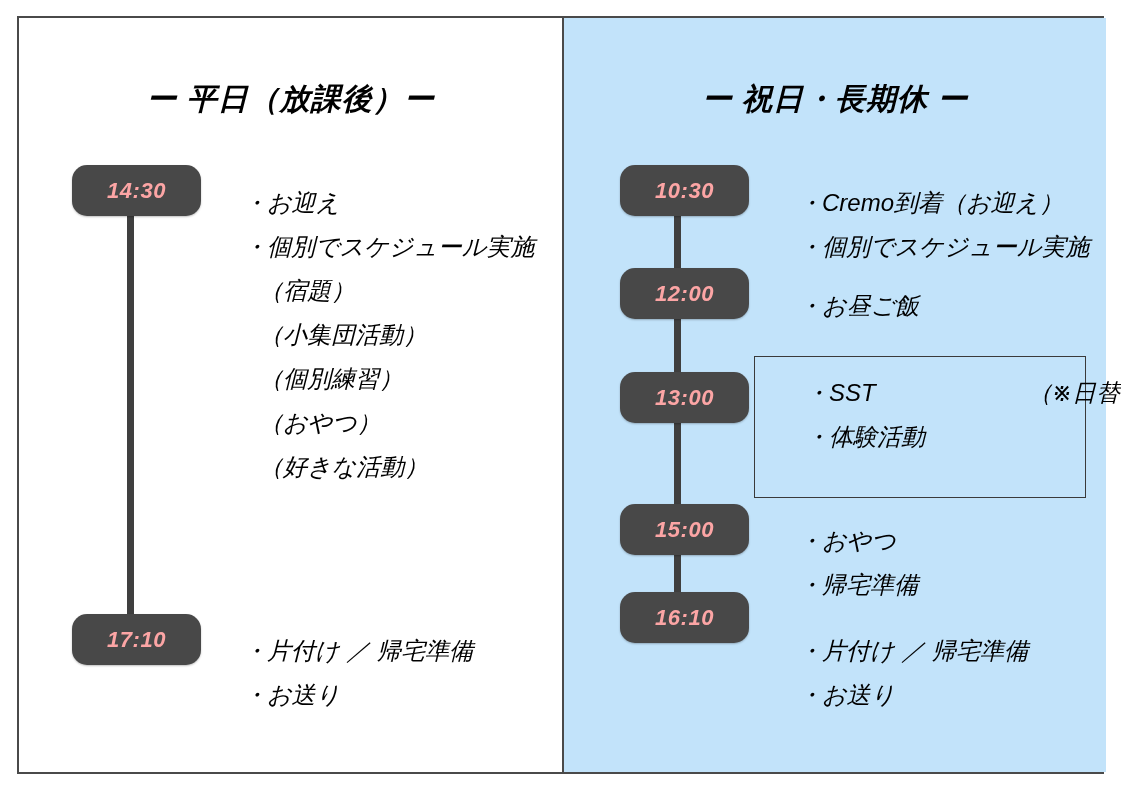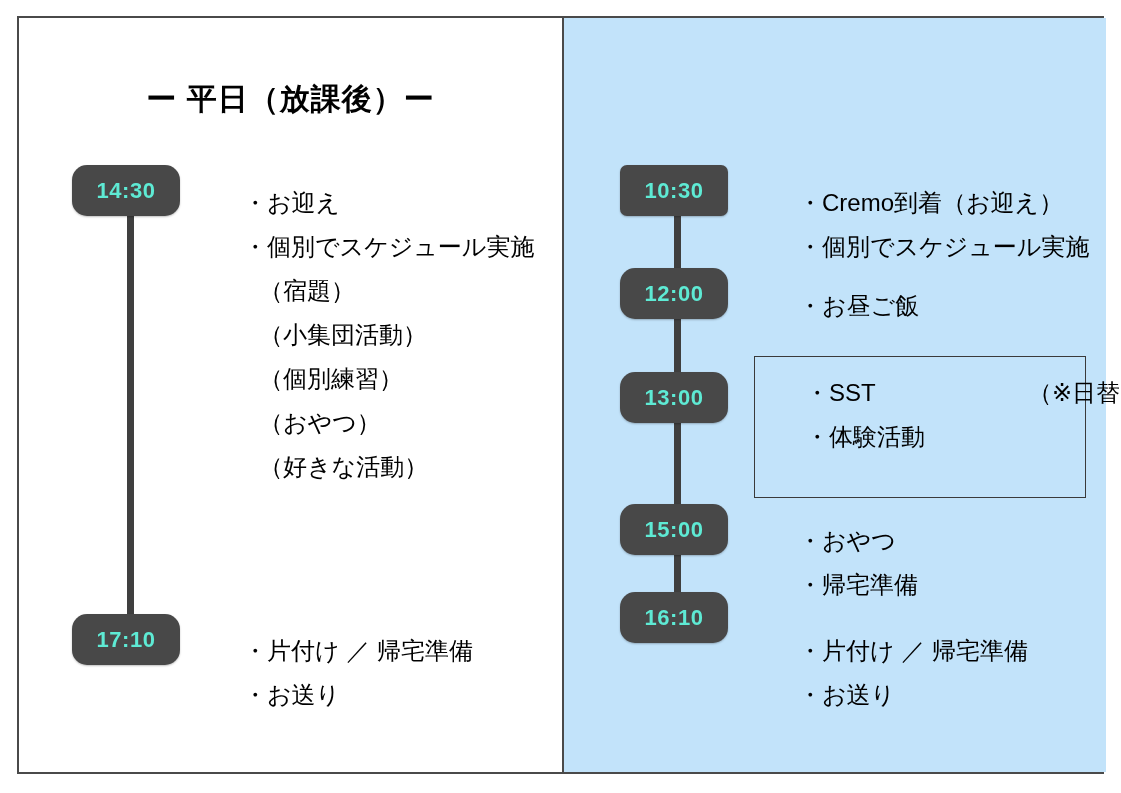--- a/index.html
+++ b/index.html
@@ -25,20 +25,21 @@
     top: 16px;
     width: 1087px;
     height: 758px;
     border: 2px solid #4a4a4a;
     box-sizing: border-box;
   }
   .panel {
     position: absolute;
     top: 0;
     box-sizing: border-box;
+    font-style: italic;
   }
   .panel-left {
     left: 0;
     width: 543px;
     height: 100%;
     background: #ffffff;
   }
   .panel-right {
     left: 543px;
     width: 544px;
@@ -65,25 +66,25 @@
     height: 100%;
   }
   .connector {
     position: absolute;
     width: 7px;
     background: #3f3f3f;
     border-radius: 1px;
   }
   .badge {
     position: absolute;
-    width: 108px;
+    width: 129px;
     height: 51px;
     background: #484848;
     border-radius: 15px;
-    color: #5eead4;
+    color: #fca5a5;
     font-size: 22px;
     font-weight: bold;
     display: flex;
     align-items: center;
     justify-content: center;
     letter-spacing: 0.5px;
     box-shadow: 0 1px 2px rgba(0,0,0,0.25);
   }
   .lines {
     position: absolute;
@@ -141,26 +142,27 @@
 
         <div class="badge" style="left:53px; top:596px;border-radius:15px;">17:10</div>
         <div class="lines" style="left:188px; top:611px;">
           <span class="line">・片付け ／ 帰宅準備</span>
           <span class="line">・お送り</span>
         </div>
       </div>
     </div>
 
     <div class="panel panel-right">
+      <div class="col-title">ー 祝日・長期休 ー</div>
 
       <div class="timeline">
 
         <div class="connector" style="left:110px; top:192px; height:400px;"></div>
 
-        <div class="badge" style="left:56px; top:147px;border-radius:7px;">10:30</div>
+        <div class="badge" style="left:56px; top:147px;">10:30</div>
         <div class="lines" style="left:198px; top:163px;">
           <span class="line">・Cremo到着（お迎え）</span>
           <span class="line">・個別でスケジュール実施</span>
         </div>
 
         <div class="badge" style="left:56px; top:250px;">12:00</div>
         <div class="lines" style="left:198px; top:266px;">
           <span class="line">・お昼ご飯</span>
         </div>
 

